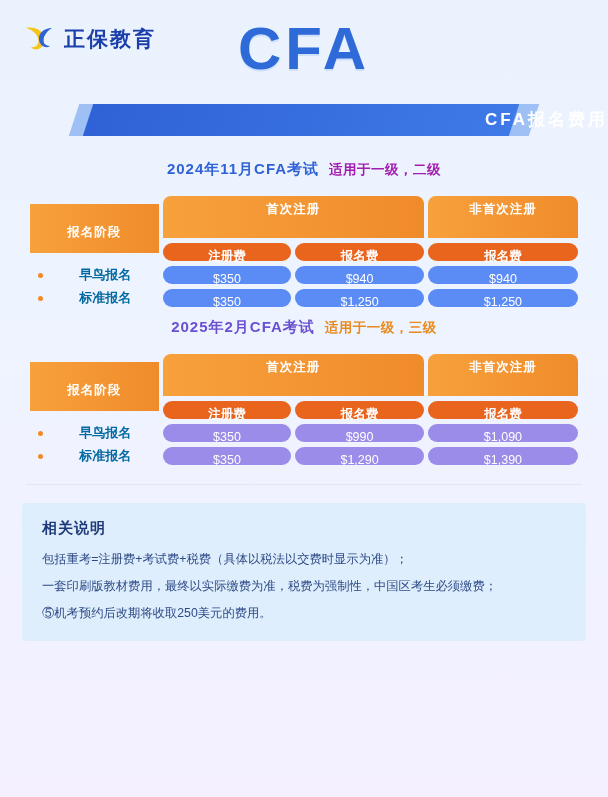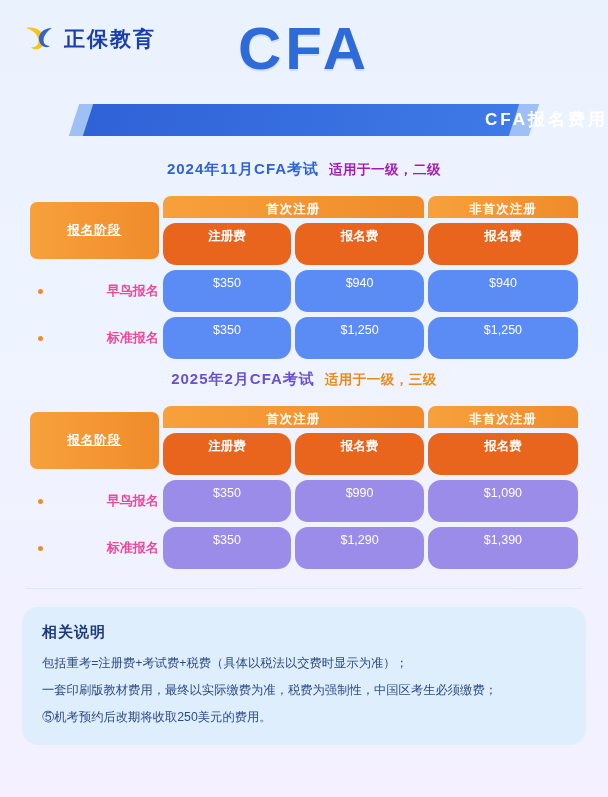--- a/index.html
+++ b/index.html
@@ -113,62 +113,61 @@
 
   
   .tbl {
     width: 100%;
     border-collapse: separate;
     border-spacing: 4px 5px;
     table-layout: fixed;
   }
   .tbl td { padding: 0; }
   .cell {
-    height: 42px;
+    height: 18px;
     line-height: 26px;
     text-align: center;
     border-radius: 13px;
     font-size: 12.5px;
     color: #fff;
     white-space: nowrap;
   }
   .head-orange {
     background: linear-gradient(90deg, #f7a13c 0%, #f08b2a 100%);
     font-weight: bold;
     letter-spacing: 1px;
   }
   .head-orange.tall {
-    height: 57px;
+    height: 49px;
     line-height: 57px;
-    border-radius: 7px;
-    text-decoration: underline;
+    border-radius: 0;
   }
   .head-orange.group {
     border-radius: 8px 8px 0 0;
-    height: 22px;
+    height: 42px;
     line-height: 26px;
   }
   .sub-orange {
     background: #e9651d;
     border-radius: 13px;
     font-weight: bold;
   }
   .val-blue {
     background: #5b8cf5;
     border-radius: 13px;
   }
   .val-purple {
     background: #9a8ce8;
     border-radius: 13px;
   }
   .rowlabel {
     font-size: 13px;
-    color: #ec4899;
-    font-weight: bold;
-    text-align: right;
+    color: #0369a1;
+    font-weight: bold;
+    text-align: center;
     padding-left: 22px;
     position: relative;
     white-space: nowrap;
   }
   .rowlabel:before {
     content: "";
     position: absolute;
     left: 8px;
     top: 50%;
     width: 5px;
@@ -180,21 +179,21 @@
   .divider {
     height: 1px;
     background: #dfe6f5;
     margin: 14px 26px 0 26px;
   }
 
   
   .notes {
     margin: 18px 22px 0 22px;
     background: #dfeefc;
-    border-radius: 16px;
+    border-radius: 4px;
     padding: 16px 20px 18px 20px;
   }
   .notes h3 {
     margin: 0 0 12px 0;
     font-size: 15px;
     color: #1f3a7a;
     letter-spacing: 1px;
   }
   .notes p {
     margin: 0 0 8px 0;

